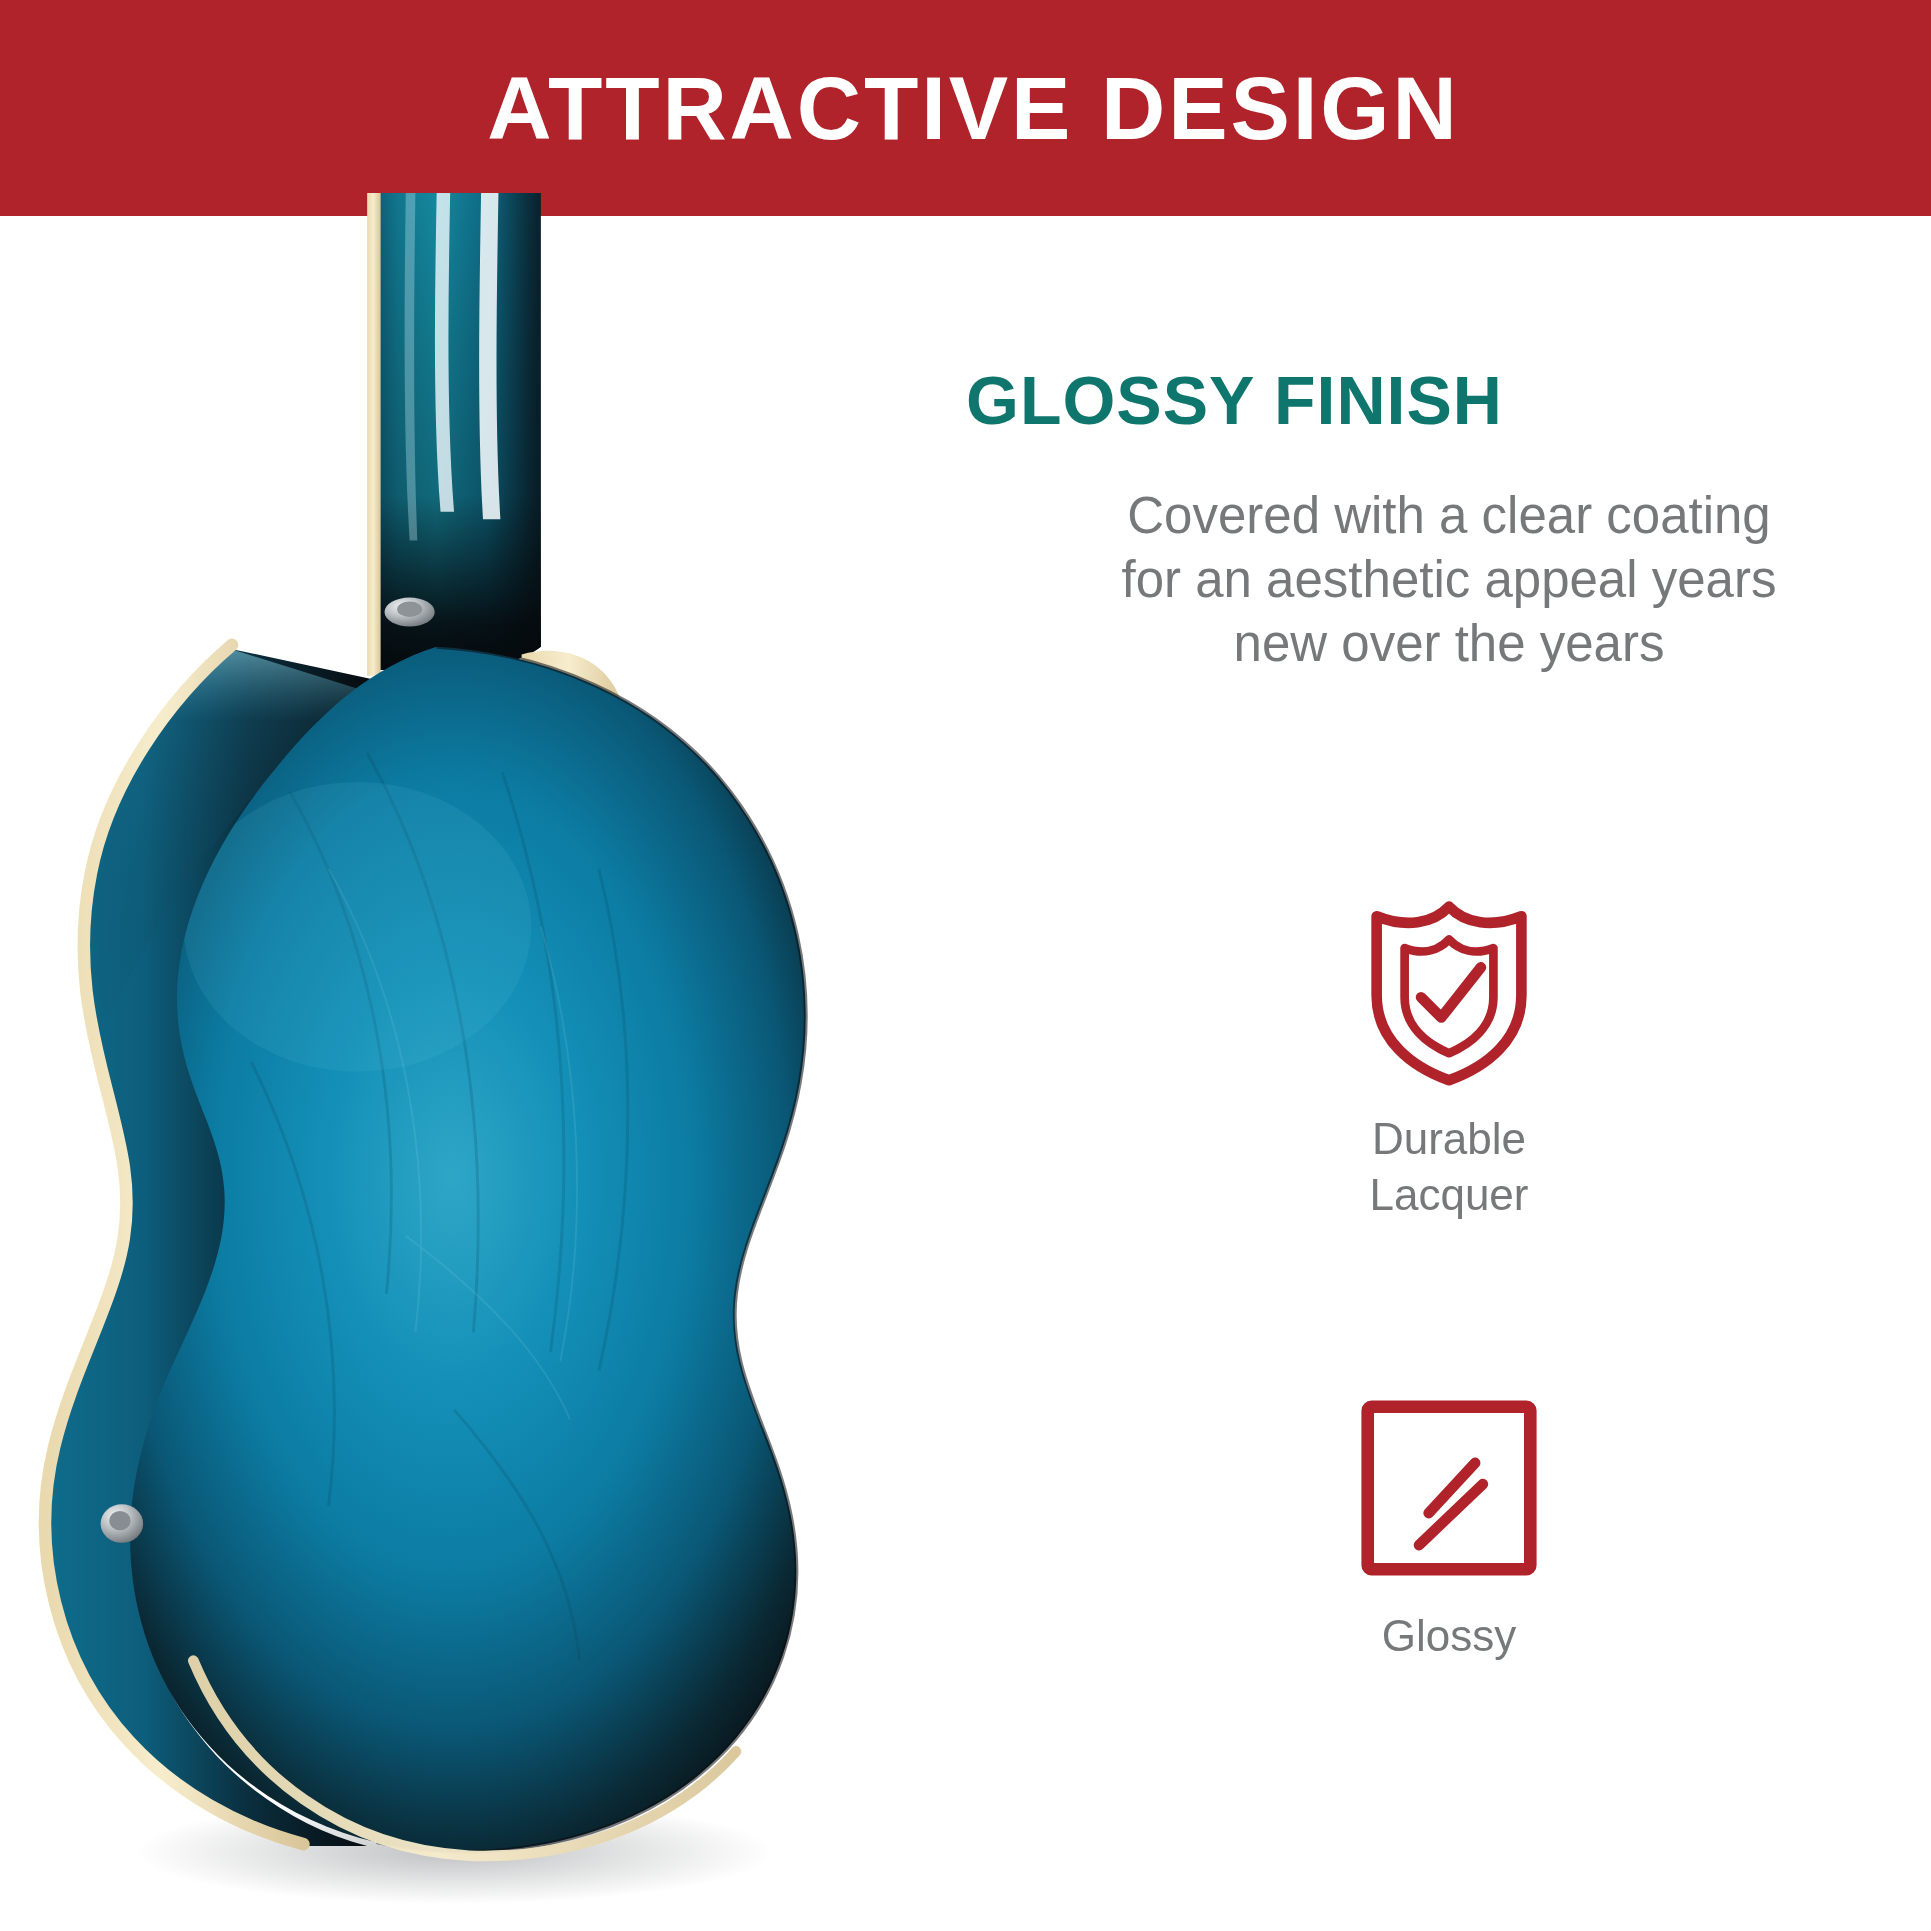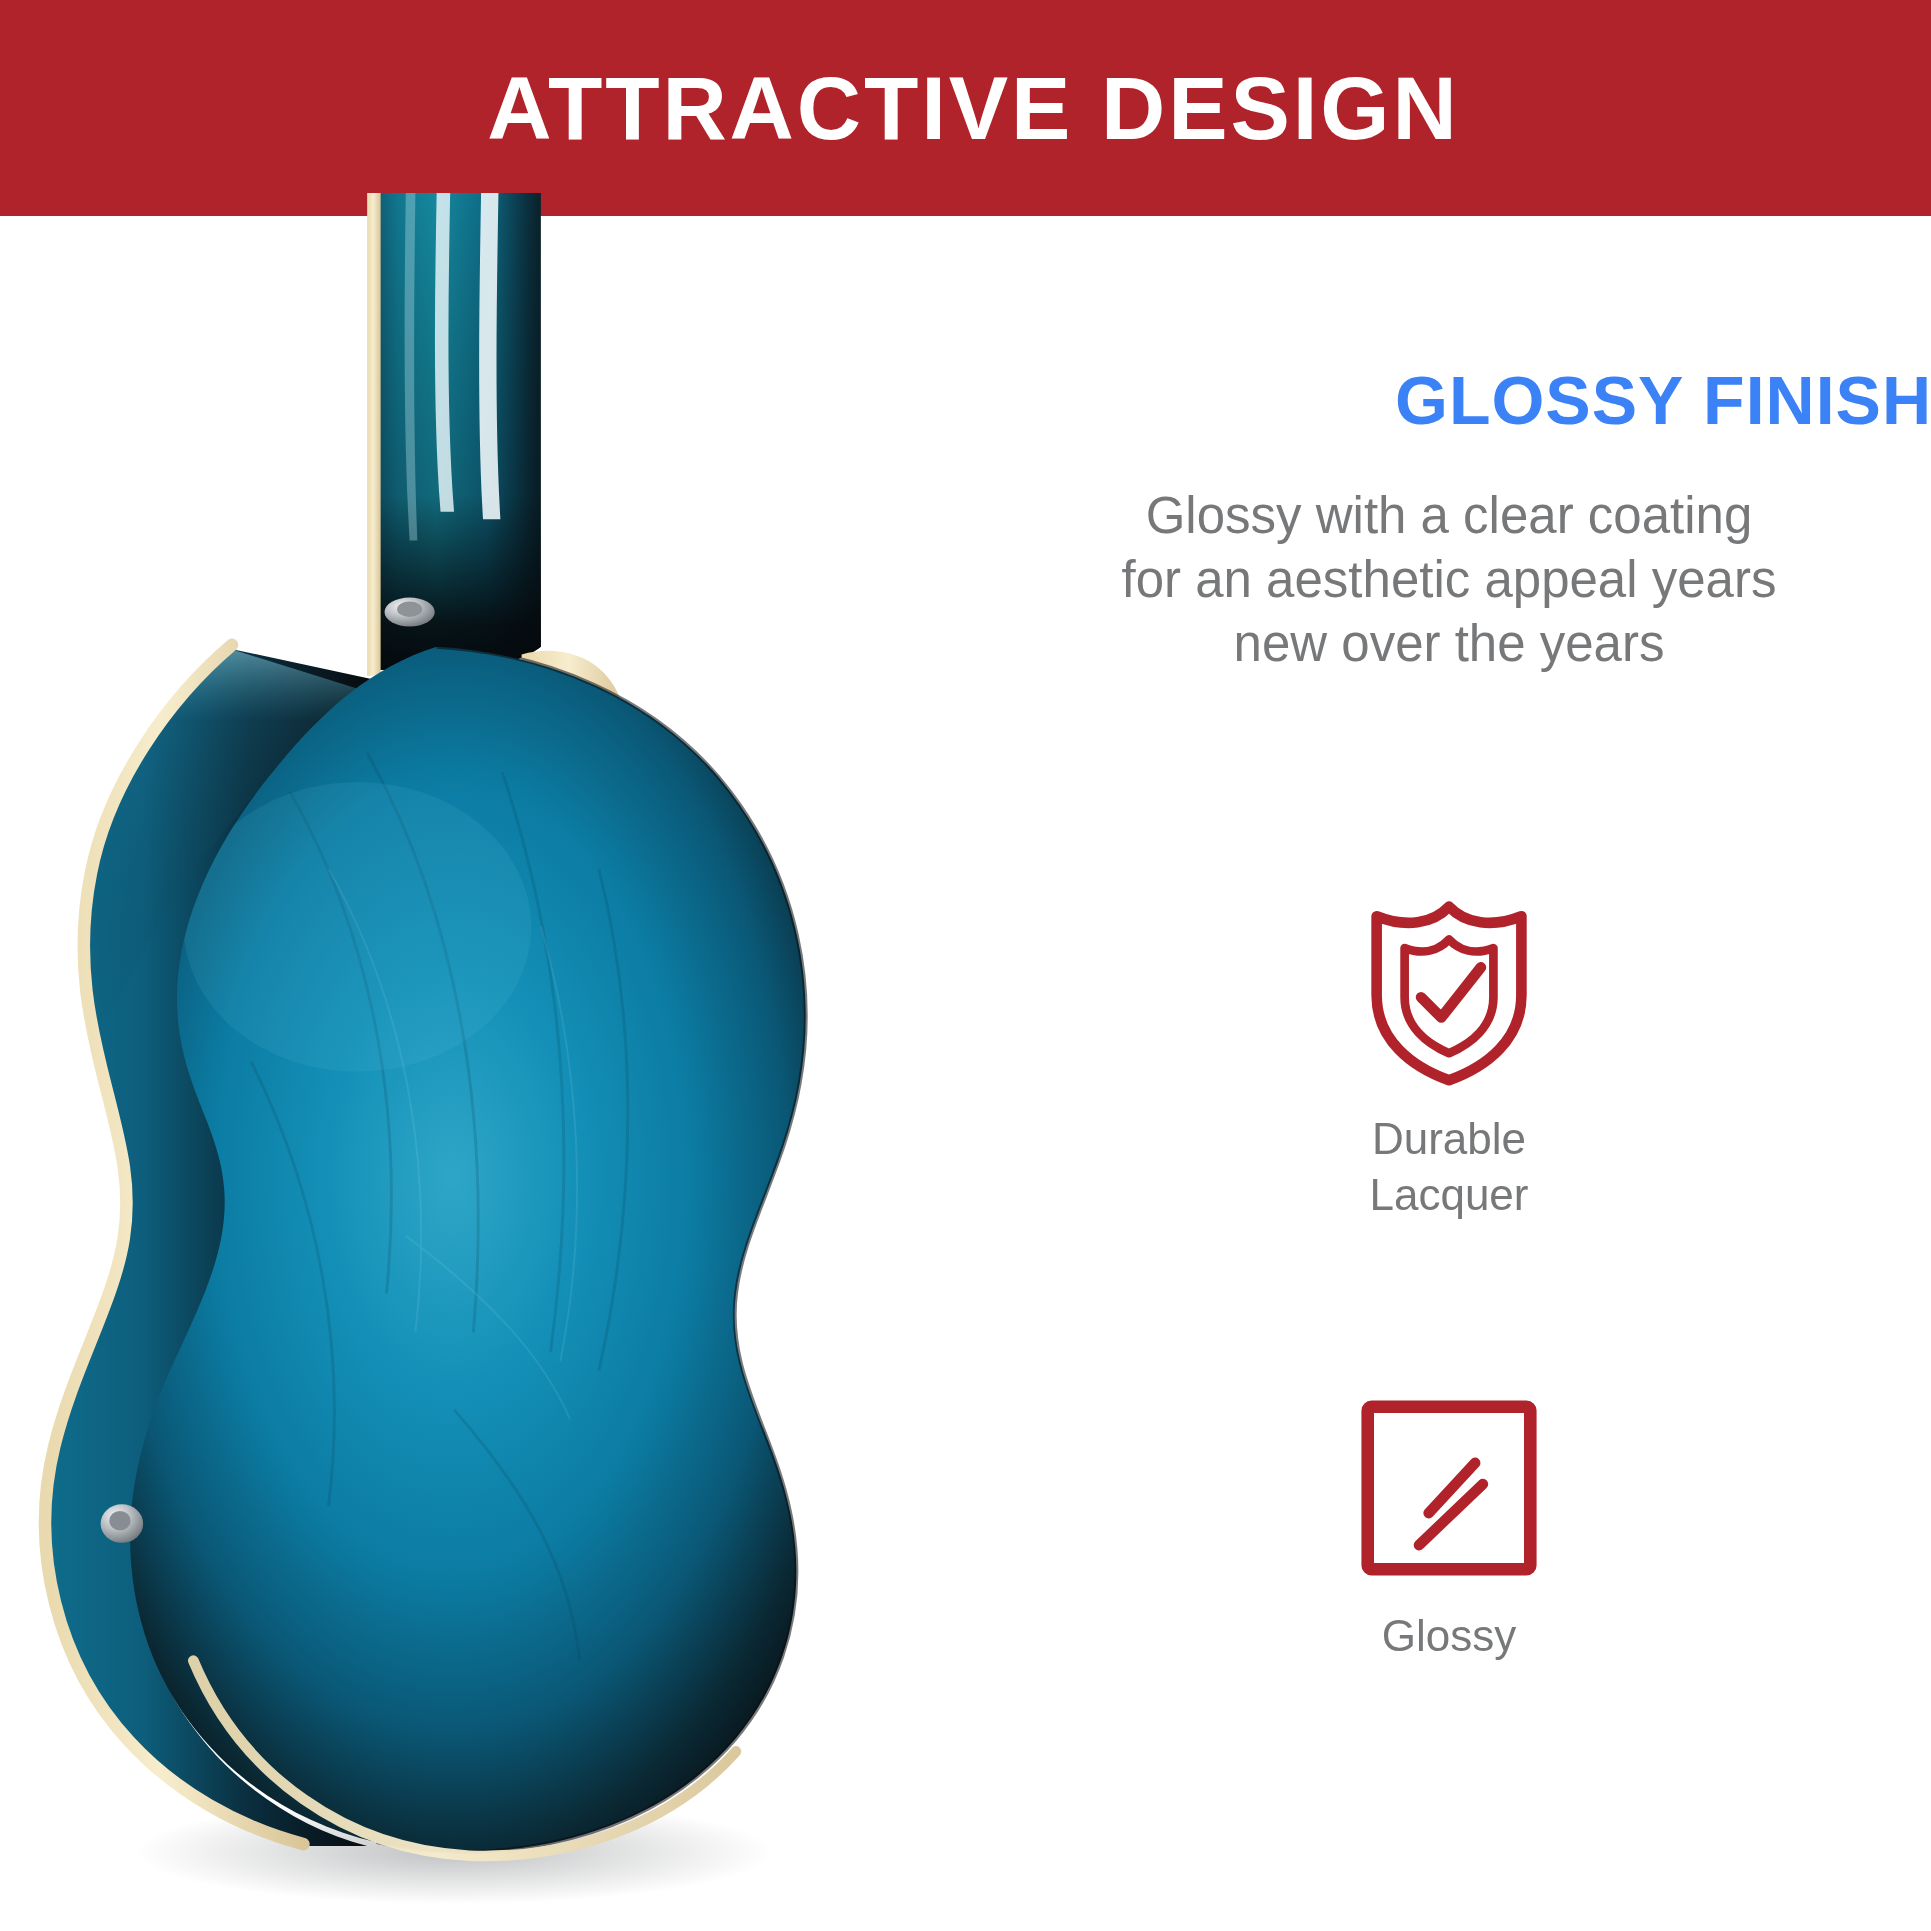--- a/index.html
+++ b/index.html
@@ -61,22 +61,22 @@
     left: 966px;
     top: 0;
     width: 966px;
     height: 1715px;
   }
   .headline {
     position: absolute;
     left: 0;
     top: 150px;
     width: 966px;
-    text-align: right;
-    color: #3b82f6;
+    text-align: left;
+    color: #0f766e;
     font-size: 68px;
     font-weight: bold;
     letter-spacing: 1px;
     line-height: 1;
   }
   .blurb {
     position: absolute;
     left: 39px;
     top: 268px;
     width: 888px;
@@ -292,21 +292,21 @@
         <ellipse cx="124" cy="1375" rx="11" ry="10" fill="#878D92"></ellipse>
       </g>
     </svg>
   </div>
 
   <div class="info-col">
 
     <div class="headline">GLOSSY FINISH</div>
 
     <div class="blurb">
-      <div>Glossy with a clear coating</div>
+      <div>Covered with a clear coating</div>
       <div>for an aesthetic appeal years</div>
       <div>new over the years</div>
     </div>
 
     <div class="feature feature-a">
       <div class="feature-icon">
         <svg width="169" height="193" viewBox="0 0 175 200">
           <path d="M 12 22
                    C 42 34, 70 30, 87 12
                    C 104 30, 132 34, 162 22

